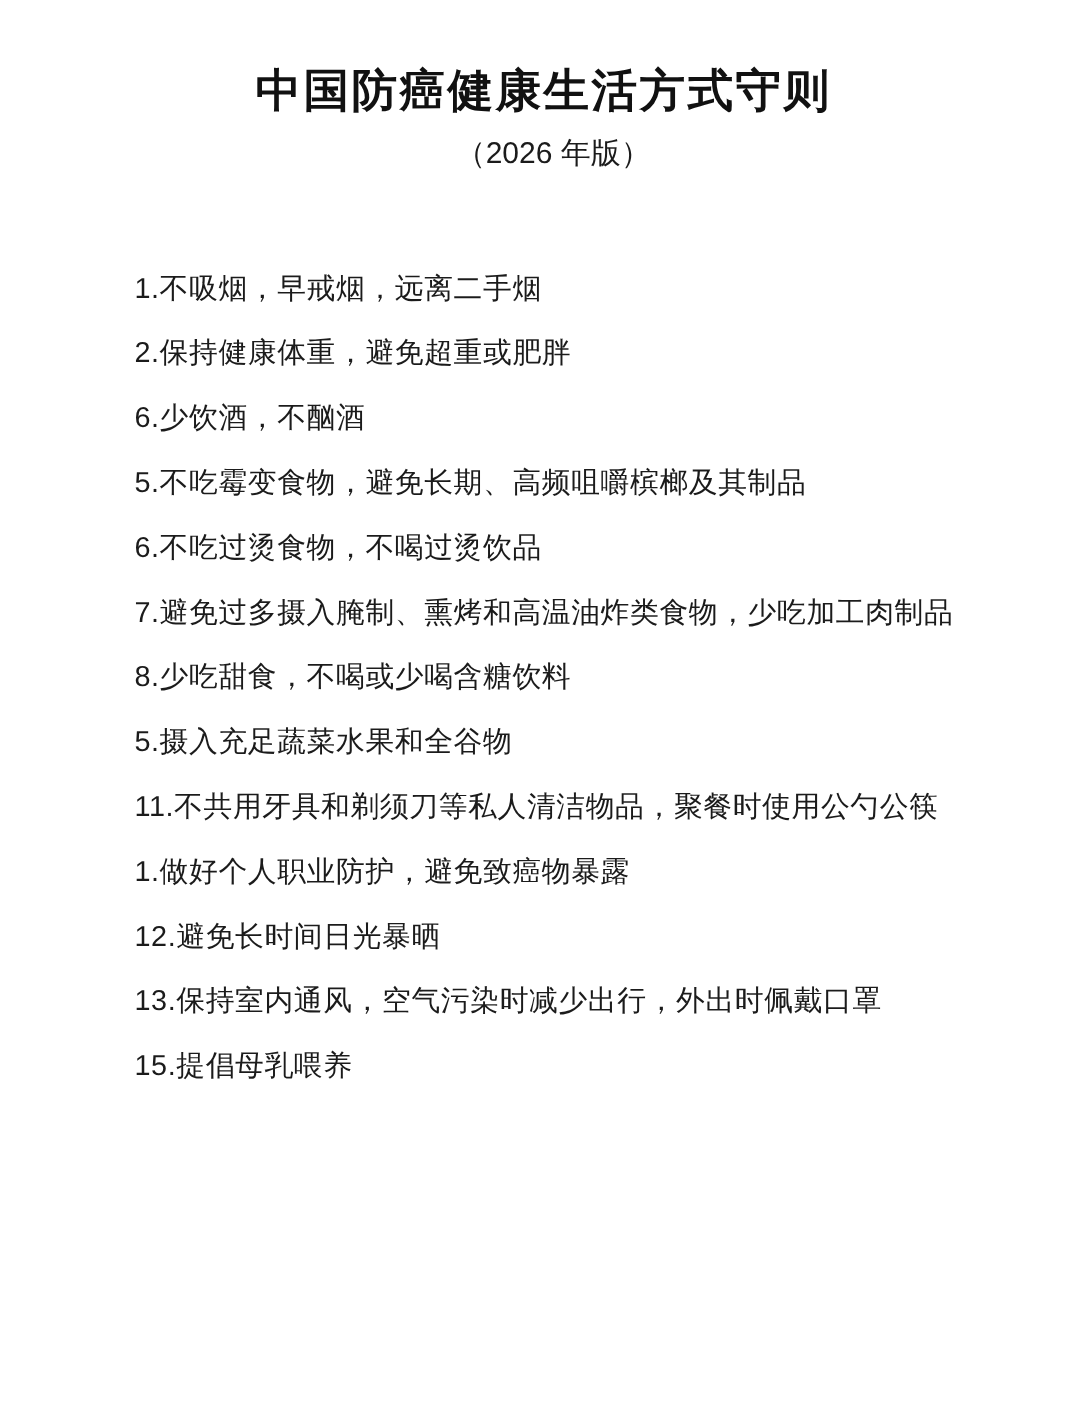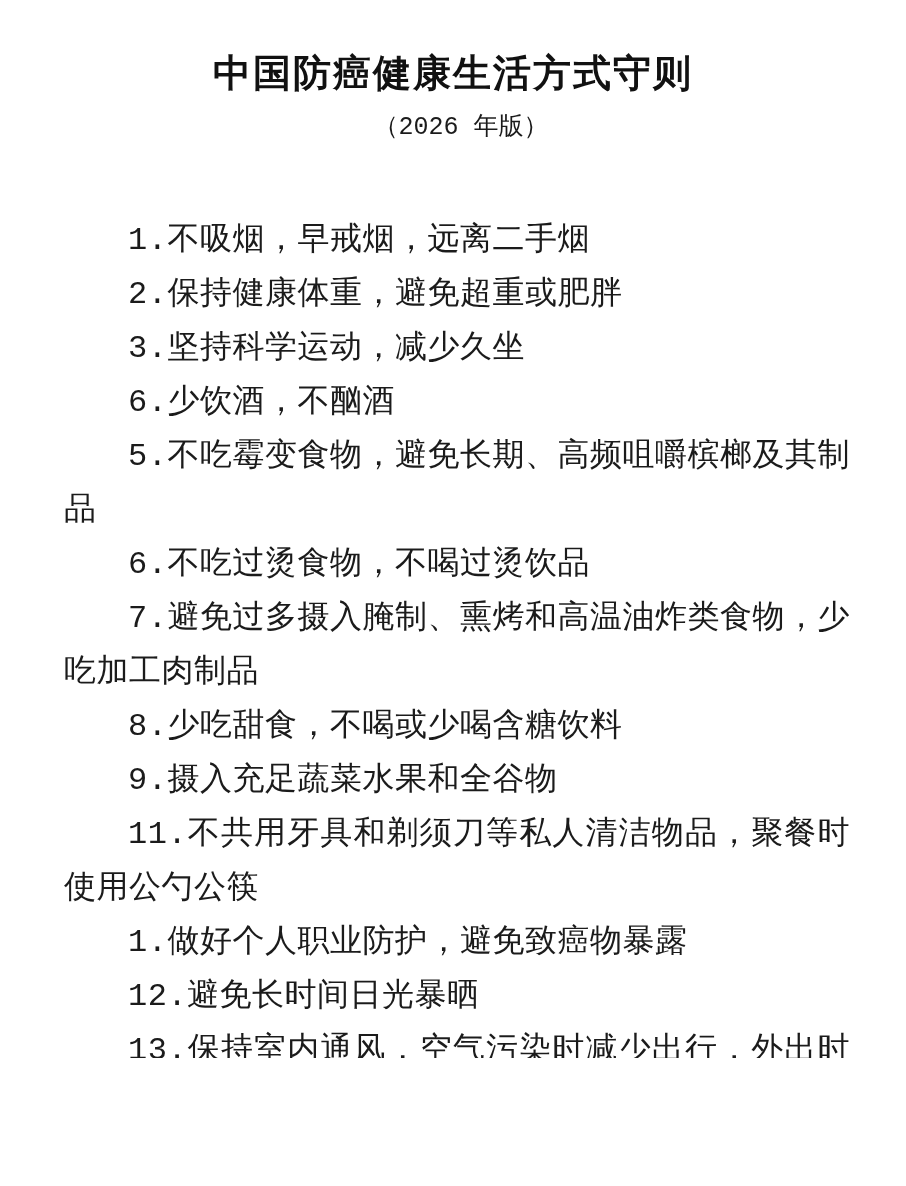--- a/index.html
+++ b/index.html
@@ -6,21 +6,21 @@
     margin: 0;
     padding: 0;
     background: #ffffff;
   }
   .page {
     position: relative;
     width: 906px;
     height: 1058px;
     margin: 0 auto;
     background: #ffffff;
-    font-family: Liberation Mono, monospace;
+    font-family: Liberation Sans, sans-serif;
     color: #1b1b1b;
     overflow: hidden;
     box-sizing: border-box;
     padding-top: 52px;
   }
   .doc-title {
     margin: 0;
     text-align: center;
     font-size: 38px;
     line-height: 48px;
@@ -35,45 +35,44 @@
     line-height: 32px;
     font-weight: normal;
     color: #1b1b1b;
   }
   .guideline-list {
     margin: 70px 56px 0 64px;
   }
   .guideline-list p {
     margin: 0;
     padding: 0;
-    font-size: 32px;
+    font-size: 24px;
     line-height: 54px;
     text-indent: 2em;
     text-align: justify;
     letter-spacing: 0.5px;
     color: #1b1b1b;
   }
 </style>
 </head>
 <body>
 
 <div class="page">
   <h1 class="doc-title">中国防癌健康生活方式守则</h1>
 
   <div class="doc-subtitle">（2026 年版）</div>
 
   <div class="guideline-list">
     <p>1.不吸烟，早戒烟，远离二手烟</p>
     <p>2.保持健康体重，避免超重或肥胖</p>
-    <p>3.坚持科学运动，减少久坐</p>
     <p>6.少饮酒，不酗酒</p>
     <p>5.不吃霉变食物，避免长期、高频咀嚼槟榔及其制品</p>
     <p>6.不吃过烫食物，不喝过烫饮品</p>
     <p>7.避免过多摄入腌制、熏烤和高温油炸类食物，少吃加工肉制品</p>
     <p>8.少吃甜食，不喝或少喝含糖饮料</p>
-    <p>9.摄入充足蔬菜水果和全谷物</p>
+    <p>5.摄入充足蔬菜水果和全谷物</p>
     <p>11.不共用牙具和剃须刀等私人清洁物品，聚餐时使用公勺公筷</p>
     <p>1.做好个人职业防护，避免致癌物暴露</p>
     <p>12.避免长时间日光暴晒</p>
     <p>13.保持室内通风，空气污染时减少出行，外出时佩戴口罩</p>
     <p>15.提倡母乳喂养</p>
   </div>
 </div>
 
 </body></html>

